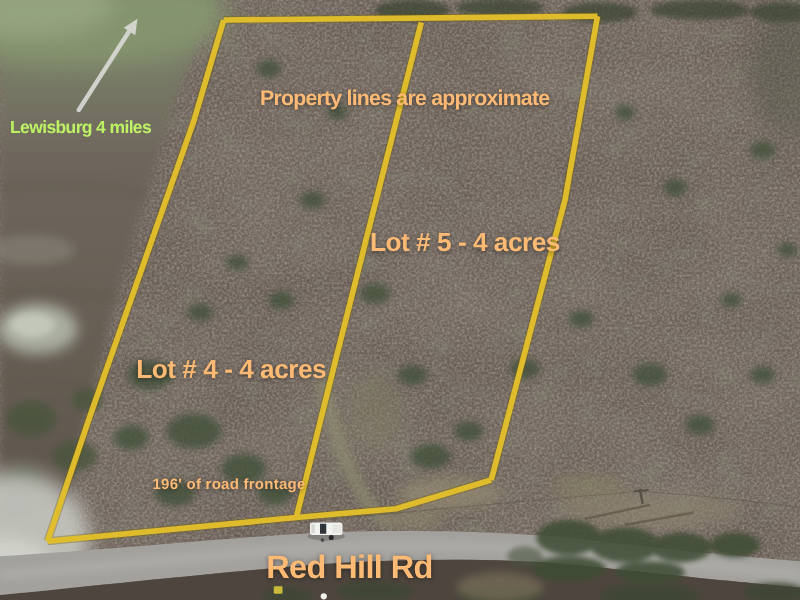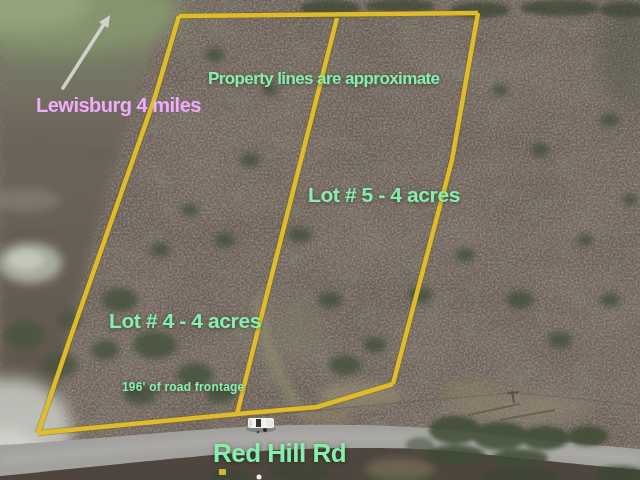--- a/index.html
+++ b/index.html
@@ -2,25 +2,25 @@
 <html><head>
 <meta charset="utf-8">
 <style>
   html,body{margin:0;padding:0;background:#222;}
   #stage{position:relative;width:640px;height:480px;overflow:hidden;background:#6a5f56;
          font-family:"Liberation Sans",sans-serif;}
   #scene{position:absolute;left:0;top:0;}
   .b2{filter:blur(2px);} .b3{filter:blur(3px);} .b4{filter:blur(4px);}
   .b5{filter:blur(5px);} .b6{filter:blur(6px);} .b8{filter:blur(8px);} .b10{filter:blur(10px);}
   .photo-label{position:absolute;font-weight:bold;white-space:nowrap;line-height:1.1;
-               color:#86efac;text-shadow:0 1px 4px rgba(0,0,0,.45);}
-  .lbl-lewisburg{left:8px;top:94px;font-size:20px;color:#f0abfc;text-shadow:none;letter-spacing:-0.5px;margin-left:28px;}
+               color:#fdba74;text-shadow:0 1px 4px rgba(0,0,0,.45);}
+  .lbl-lewisburg{left:8px;top:94px;font-size:14px;color:#bef264;text-shadow:none;letter-spacing:-0.5px;}
   .lbl-disclaimer{left:208px;top:70px;font-size:17px;letter-spacing:-0.6px;}
-  .lbl-lot5{left:296px;top:183px;font-size:21px;letter-spacing:-0.4px;margin-left:12px;}
-  .lbl-lot4{left:109px;top:284px;font-size:21px;letter-spacing:-0.4px;margin-top:25px;}
+  .lbl-lot5{left:296px;top:183px;font-size:21px;letter-spacing:-0.4px;}
+  .lbl-lot4{left:109px;top:284px;font-size:21px;letter-spacing:-0.4px;}
   .lbl-frontage{left:122px;top:381px;font-size:12px;letter-spacing:0.2px;}
   .lbl-road{left:181px;top:439px;font-size:26px;letter-spacing:-0.5px;margin-left:32px;}
 </style>
 </head>
 <body>
 
 <div id="stage">
 
   <svg id="scene" width="640" height="480" viewBox="0 0 640 480">
     <defs>

